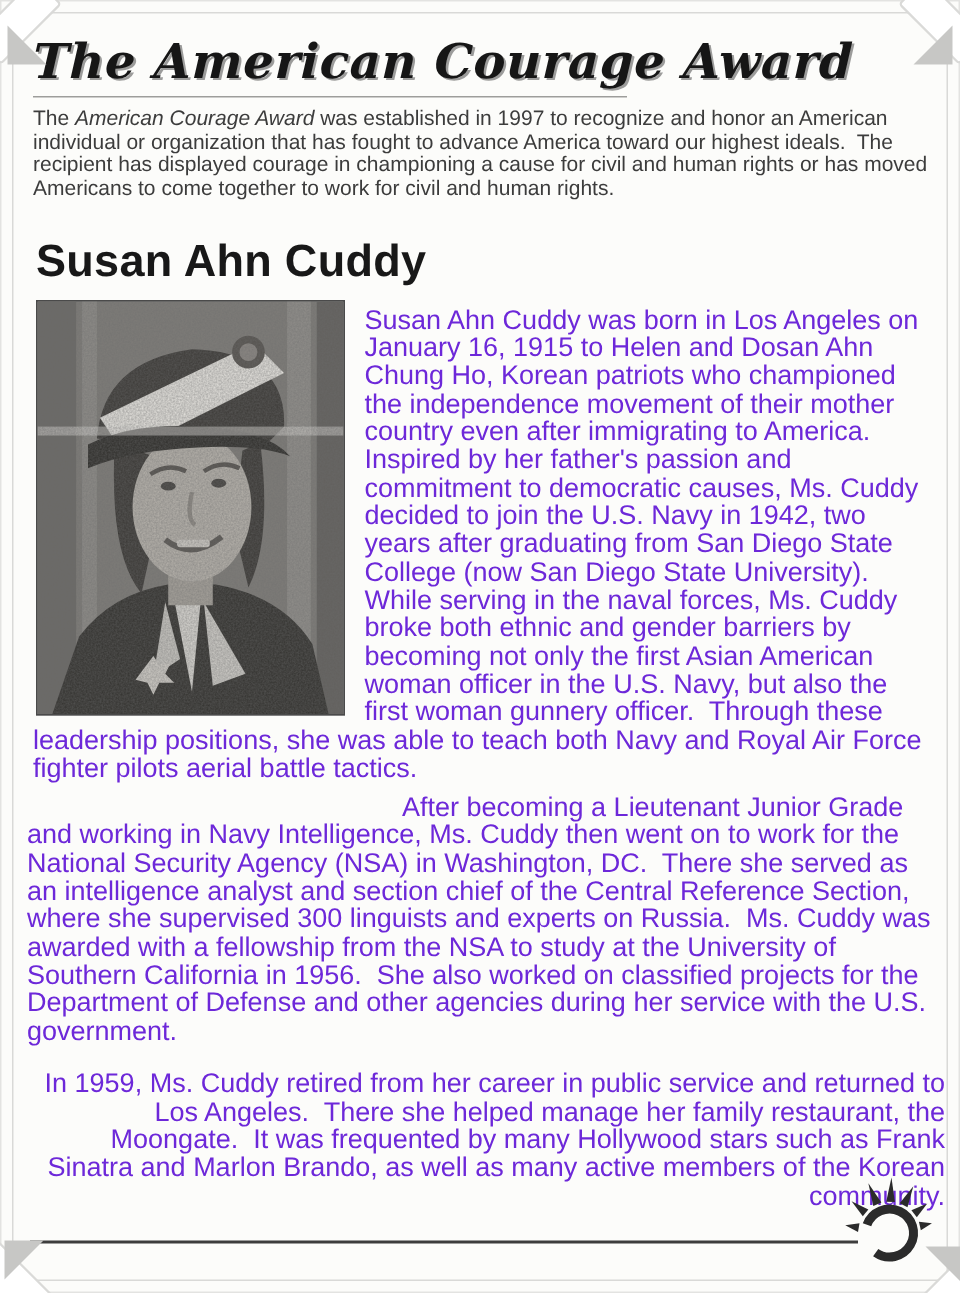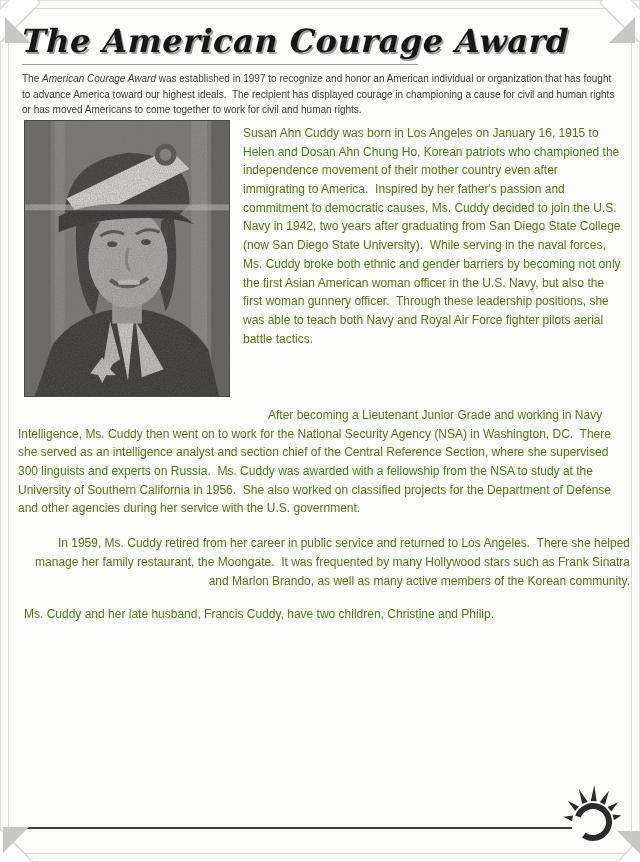--- a/index.html
+++ b/index.html
@@ -18,29 +18,29 @@
   }
   .content{position:absolute;left:22px;top:24px;width:600px;color:#343434;}
   .doc-title{
     font-family:"DejaVu Serif",serif;font-style:italic;font-weight:bold;
     font-size:32px;letter-spacing:.5px;color:#161616;
     text-shadow:1.6px 1.6px 0 rgba(40,40,40,.45);
     transform:skewX(-2deg);margin:0;line-height:1.1;
   }
   .title-underline{width:396px;height:1px;background:#9d9d9b;margin-top:5px;}
   .intro{
-    font-size:10px;line-height:15.6px;margin-top:6px;width:598px;
+    font-size:14px;line-height:15.6px;margin-top:6px;width:598px;
     color:#3c3c3c;white-space:pre-wrap;
   }
   .intro i{font-style:italic;}
   .person-heading{
     font-size:30px;font-weight:bold;letter-spacing:.2px;color:#181818;
     margin:26px 0 8px 2px;line-height:1;
   }
-  .article{font-size:12px;line-height:18.7px;color:#4d7c0f;}
+  .article{font-size:18px;line-height:18.7px;color:#6d28d9;}
   .article p{margin:0;white-space:pre-wrap;}
   .photo{
     float:left;width:206px;height:277px;margin:2px 13px 2px 2px;
     border:1px solid #4a4a4a;box-sizing:border-box;background:#777;
   }
   .photo svg{display:block;width:100%;height:100%;}
   .para-bio{padding-top:6px;}
   .para-nsa{clear:both;padding-top:7px;text-indent:250px;margin-left:-4px !important;width:612px;}
   .para-ret{margin:16px 0 0 -4px !important;width:612px;text-align:right;}
   .para-today{margin:15px 0 0 -4px !important;width:612px;}
@@ -58,20 +58,21 @@
 
 <div class="page">
   <div class="frame"></div>
 
   <div class="content">
     <h1 class="doc-title">The American Courage Award</h1>
     <div class="title-underline"></div>
 
     <div class="intro"><span>The </span><i>American Courage Award</i><span> was established in 1997 to recognize and honor an American individual or organization that has fought to advance America toward our highest ideals.  The recipient has displayed courage in championing a cause for civil and human rights or has moved Americans to come together to work for civil and human rights.</span></div>
 
+    <h2 class="person-heading">Susan Ahn Cuddy</h2>
 
     <div class="article">
       <div class="photo" aria-hidden="true">
         <svg viewBox="0 0 206 277" preserveAspectRatio="none">
           <defs>
             <filter id="grain" x="0" y="0" width="100%" height="100%">
               <feTurbulence type="fractalNoise" baseFrequency="0.85" numOctaves="3" stitchTiles="stitch" result="n"></feTurbulence>
               <feColorMatrix in="n" type="matrix" values="0 0 0 0 0.15  0 0 0 0 0.15  0 0 0 0 0.15  0 0 0 0.55 0"></feColorMatrix>
             </filter>
           </defs>
@@ -116,21 +117,20 @@
 
           <rect x="0" y="84" width="206" height="6" fill="#d6d4cf" opacity="0.55"></rect>
 
           <rect x="0" y="0" width="206" height="277" filter="url(#grain)"></rect>
         </svg>
       </div>
 
       <p class="para-bio">Susan Ahn Cuddy was born in Los Angeles on January 16, 1915 to Helen and Dosan Ahn Chung Ho, Korean patriots who championed the independence movement of their mother country even after immigrating to America.  Inspired by her father's passion and commitment to democratic causes, Ms. Cuddy decided to join the U.S. Navy in 1942, two years after graduating from San Diego State College (now San Diego State University).  While serving in the naval forces, Ms. Cuddy broke both ethnic and gender barriers by becoming not only the first Asian American woman officer in the U.S. Navy, but also the first woman gunnery officer.  Through these leadership positions, she was able to teach both Navy and Royal Air Force fighter pilots aerial battle tactics.</p>
       <p class="para-nsa">After becoming a Lieutenant Junior Grade and working in Navy Intelligence, Ms. Cuddy then went on to work for the National Security Agency (NSA) in Washington, DC.  There she served as an intelligence analyst and section chief of the Central Reference Section, where she supervised 300 linguists and experts on Russia.  Ms. Cuddy was awarded with a fellowship from the NSA to study at the University of Southern California in 1956.  She also worked on classified projects for the Department of Defense and other agencies during her service with the U.S. government.</p>
       <p class="para-ret">In 1959, Ms. Cuddy retired from her career in public service and returned to Los Angeles.  There she helped manage her family restaurant, the Moongate.  It was frequented by many Hollywood stars such as Frank Sinatra and Marlon Brando, as well as many active members of the Korean community.</p>
-      <p class="para-family">Ms. Cuddy and her late husband, Francis Cuddy, have two children, Christine and Philip.</p>
     </div>
   </div>
 
   <div class="footer-rule"></div>
 
   <svg class="sunburst" viewBox="0 0 90 70">
     <g fill="#2b2b2b">
       <polygon points="28.0,35.5 18.5,36.8 27.0,41.3"></polygon>
       <polygon points="33.9,26.4 22.7,20.8 30.2,30.9"></polygon>
       <polygon points="42.6,21.7 33.9,8.9 37.2,24.0"></polygon>

